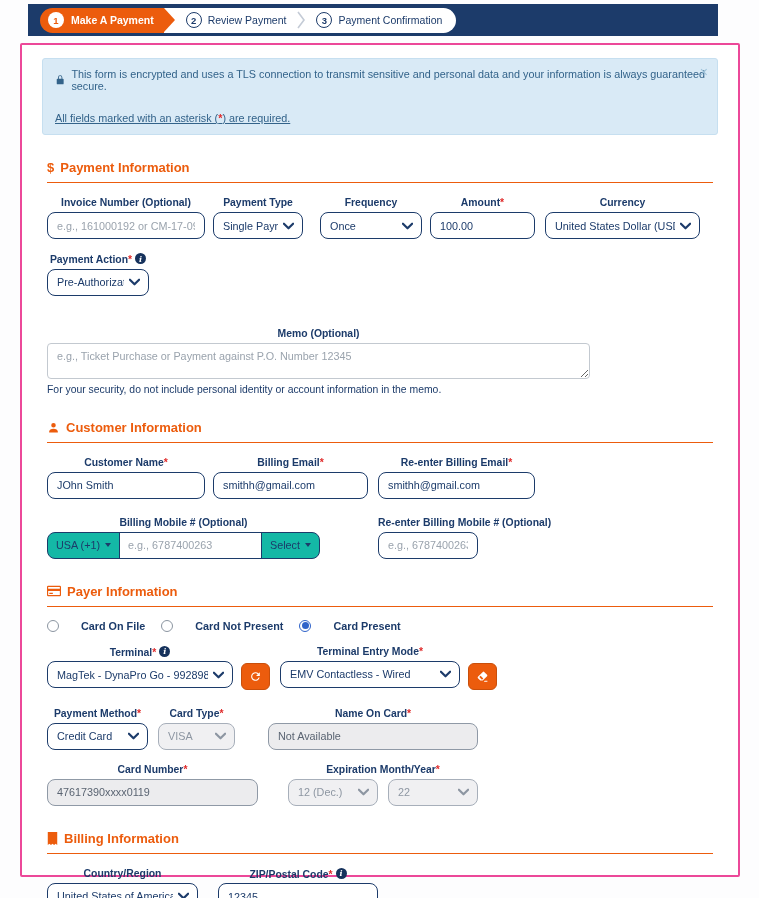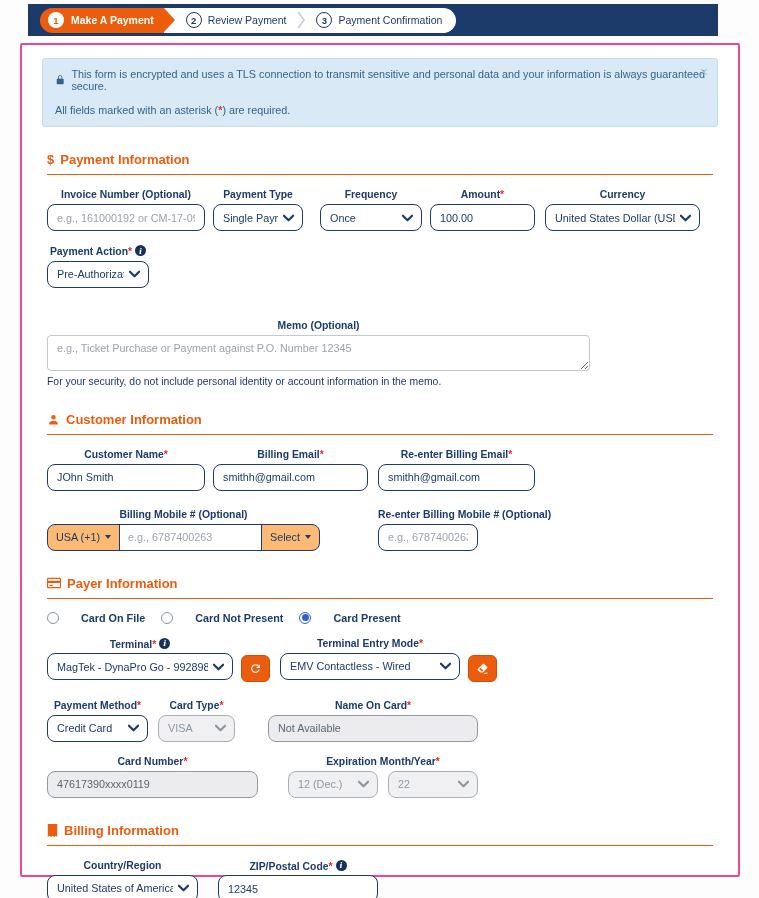--- a/index.html
+++ b/index.html
@@ -26,21 +26,21 @@
   .sep-chev { color: #c4cbd6; }
 
   
   .card { position: absolute; left: 20px; top: 43px; width: 720px; height: 834px;
           background: #fff; border: 2px solid #ec4899; border-radius: 2px; padding: 0 25px 16px 25px; }
 
   
   .banner { margin: 13px -5px 0 -5px; background: #d9eaf6; border: 1px solid #c6dff0; border-radius: 3px;
             padding: 9px 12px 10px 12px; color: #33638a; font-size: 10.8px; position: relative; }
   .banner .row1 { display: flex; align-items: center; gap: 6px; }
-  .banner .row2 { margin-top: 12px; }
+  .banner .row2 { margin-top: 20px; text-decoration: underline; }
   .banner .close { position: absolute; right: 9px; top: 5px; color: #9fc3da; font-size: 14px; cursor: pointer; }
   .star { color: #e02b2b; font-weight: bold; }
 
   
   .section-head { display: flex; align-items: center; gap: 6px; color: #ec5c0d;
                   font-size: 13px; font-weight: bold; margin-top: 25px;
                   border-bottom: 1.5px solid #ec5c0d; padding-bottom: 7px; }
   .section-head .glyph { font-weight: bold; }
 
   .frow { display: flex; align-items: flex-start; margin-top: 14px; }
@@ -62,21 +62,21 @@
                 margin-left: 3px; vertical-align: 1px; font-family: "DejaVu Serif", serif; font-style: italic; }
 
   textarea.memo { width: 543px; height: 36px; border: 1px solid #c3c9d0; border-radius: 4px;
                   padding: 6px 9px; font-size: 10.8px; color: #1c3b6a; font-family: inherit;
                   resize: vertical; }
   textarea.memo::placeholder { color: #9aa3ad; }
   .helper { font-size: 10.4px; color: #1c3b6a; margin-top: 5px; }
 
   
   .mgroup { display: flex; width: 273px; height: 27px; border: 1.5px solid #1c3b6a; border-radius: 8px;
-            overflow: hidden; background: #fdba74; font-size: 10.8px; color: #1c3b6a; }
+            overflow: hidden; background: #14b8a6; font-size: 10.8px; color: #1c3b6a; }
   .mseg { display: flex; align-items: center; gap: 5px; padding: 0 8px; cursor: pointer; white-space: nowrap; }
   .mseg.left { border-right: 1.5px solid #1c3b6a; }
   .mseg.right { border-left: 1.5px solid #1c3b6a; }
   .mgroup input { border: none; outline: none; flex: 1; min-width: 0; padding: 0 8px;
                   font-size: 10.8px; color: #1c3b6a; font-family: inherit; }
   .mgroup input::placeholder { color: #9aa3ad; }
   .tri { width: 0; height: 0; border-left: 3.5px solid transparent; border-right: 3.5px solid transparent;
          border-top: 4.5px solid #1c3b6a; }
 
   

